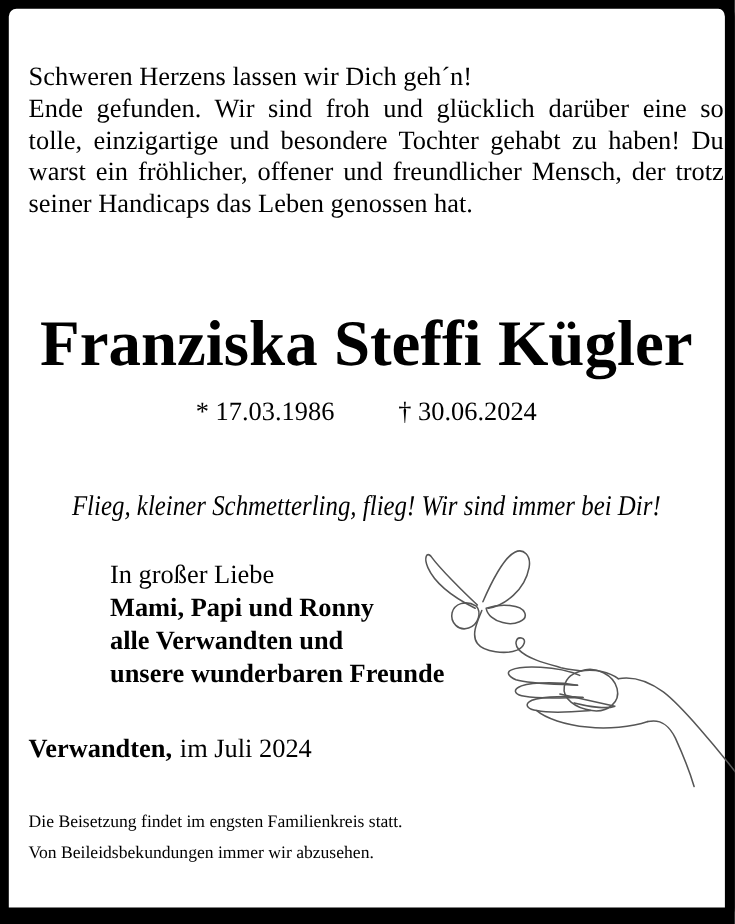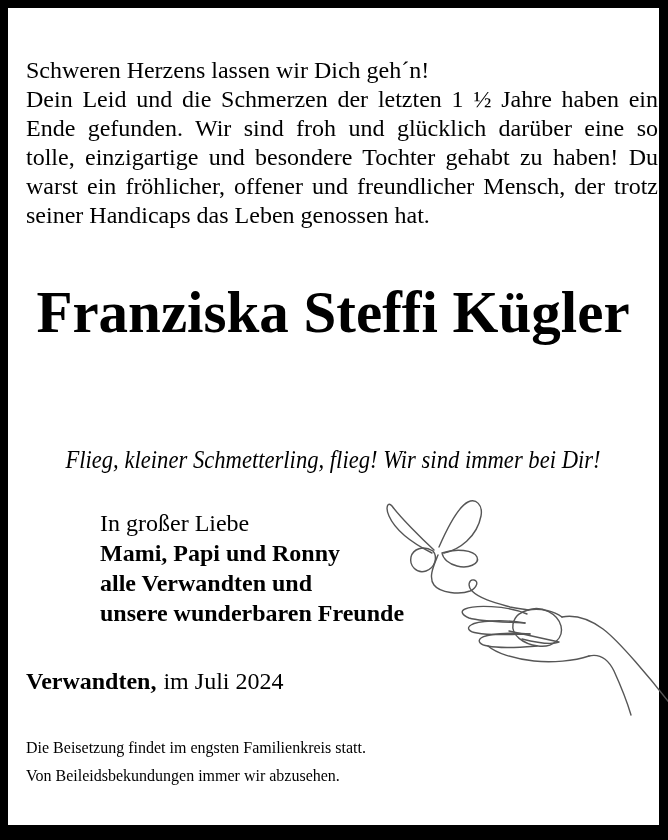--- a/index.html
+++ b/index.html
@@ -11,20 +11,21 @@
     color: #000;
     overflow: hidden;
   }
   .page {
     position: absolute; inset: 0;
     background: #fff;
     border-style: solid;
     border-color: #000;
     border-width: 8px 9px 15px 8px;
     box-sizing: border-box;
+    border-radius: 15px;
   }
   .abs { position: absolute; }
   
   .intro {
     left: 18px; top: 48px; width: 632px;
     font-size: 24px; line-height: 29px;
     white-space: nowrap;
   }
   .intro .line { white-space: normal; }
   .intro .j { text-align: justify; text-align-last: justify; }
@@ -79,29 +80,32 @@
     width: 300px; height: 230px;
   }
 </style>
 </head>
 <body>
 
 <div class="page">
 
   <div class="abs intro">
     <div class="line">Schweren Herzens lassen wir Dich geh´n!</div>
-    <div class="line j">Dein Leid und die Schmerzen der letzten 1 ½ Jahre haben ein</div>
     <div class="line j">Ende gefunden. Wir sind froh und glücklich darüber eine so</div>
     <div class="line j">tolle, einzigartige und besondere Tochter gehabt zu haben! Du</div>
     <div class="line j">warst ein fröhlicher, offener und freundlicher Mensch, der trotz</div>
     <div class="line">seiner Handicaps das Leben genossen hat.</div>
   </div>
 
   <div class="abs name-row">Franziska Steffi Kügler</div>
 
+  <div class="abs dates-row">
+    <span>* 17.03.1986</span>
+    <span>† 30.06.2024</span>
+  </div>
 
   <div class="abs epitaph-row">Flieg, kleiner Schmetterling, flieg! Wir sind immer bei Dir!</div>
 
   <div class="abs family">
     <div>In großer Liebe</div>
     <div class="b">Mami, Papi und Ronny</div>
     <div class="b">alle Verwandten und</div>
     <div class="b">unsere wunderbaren Freunde</div>
   </div>
 

